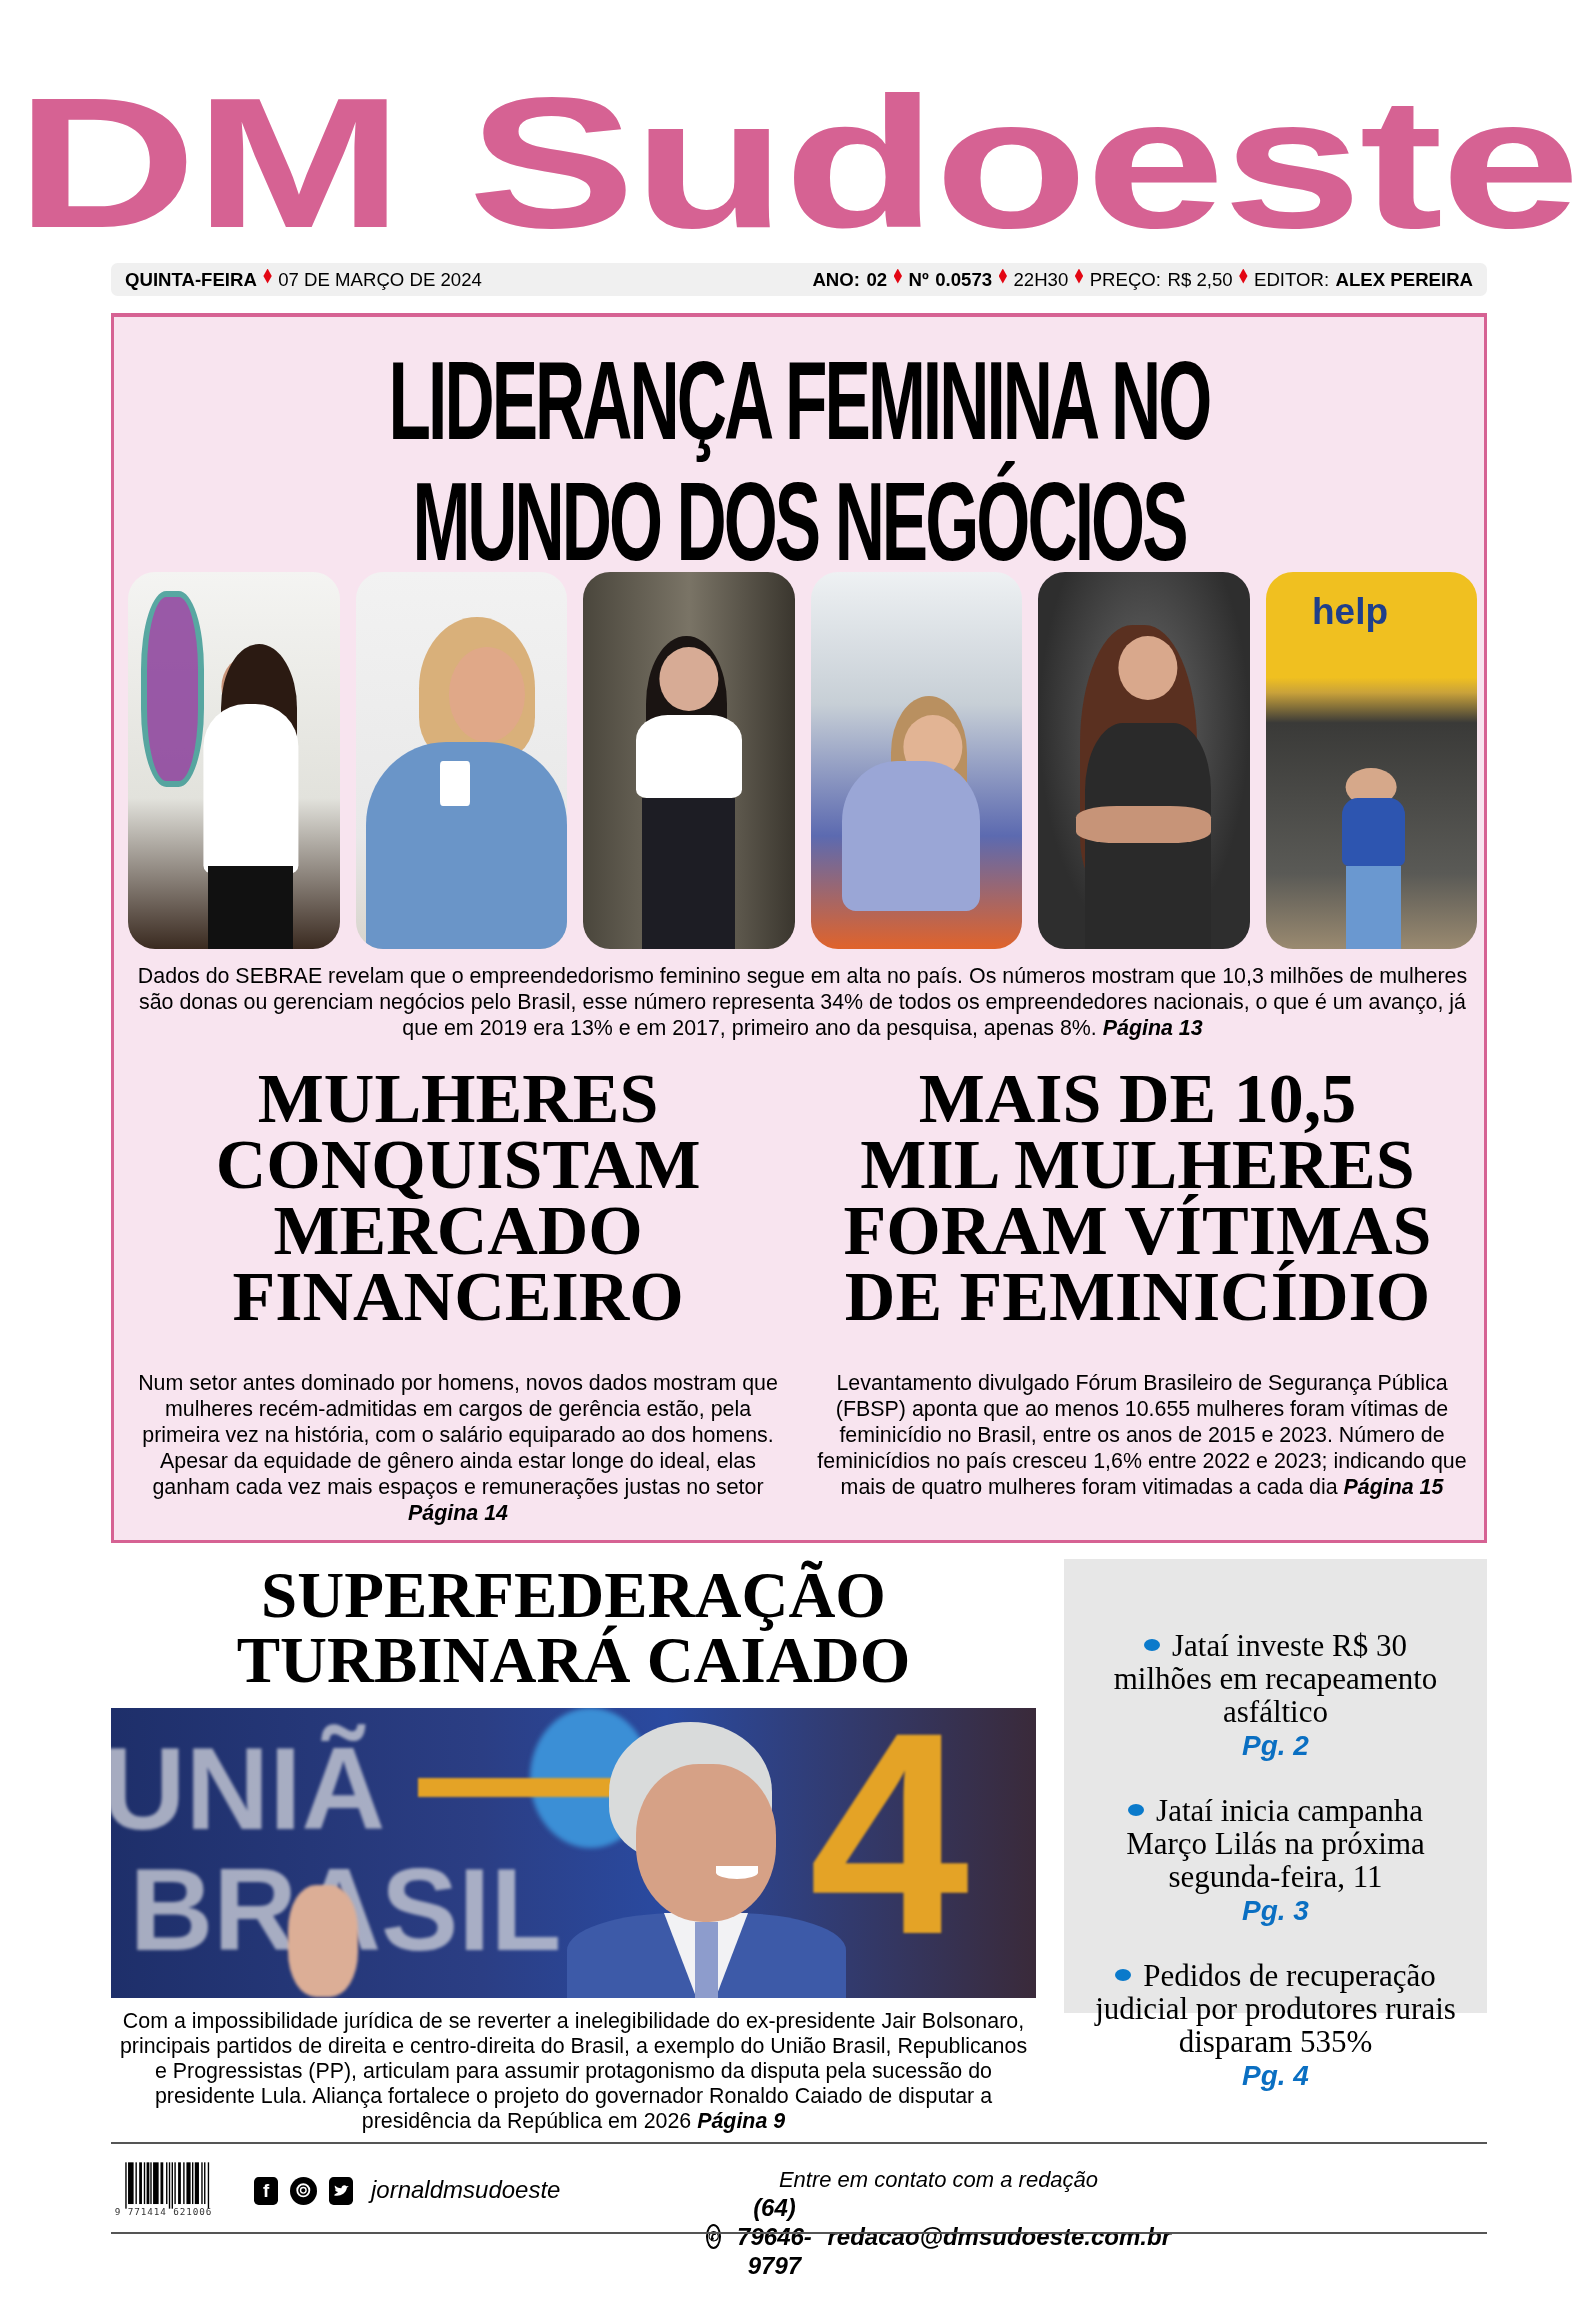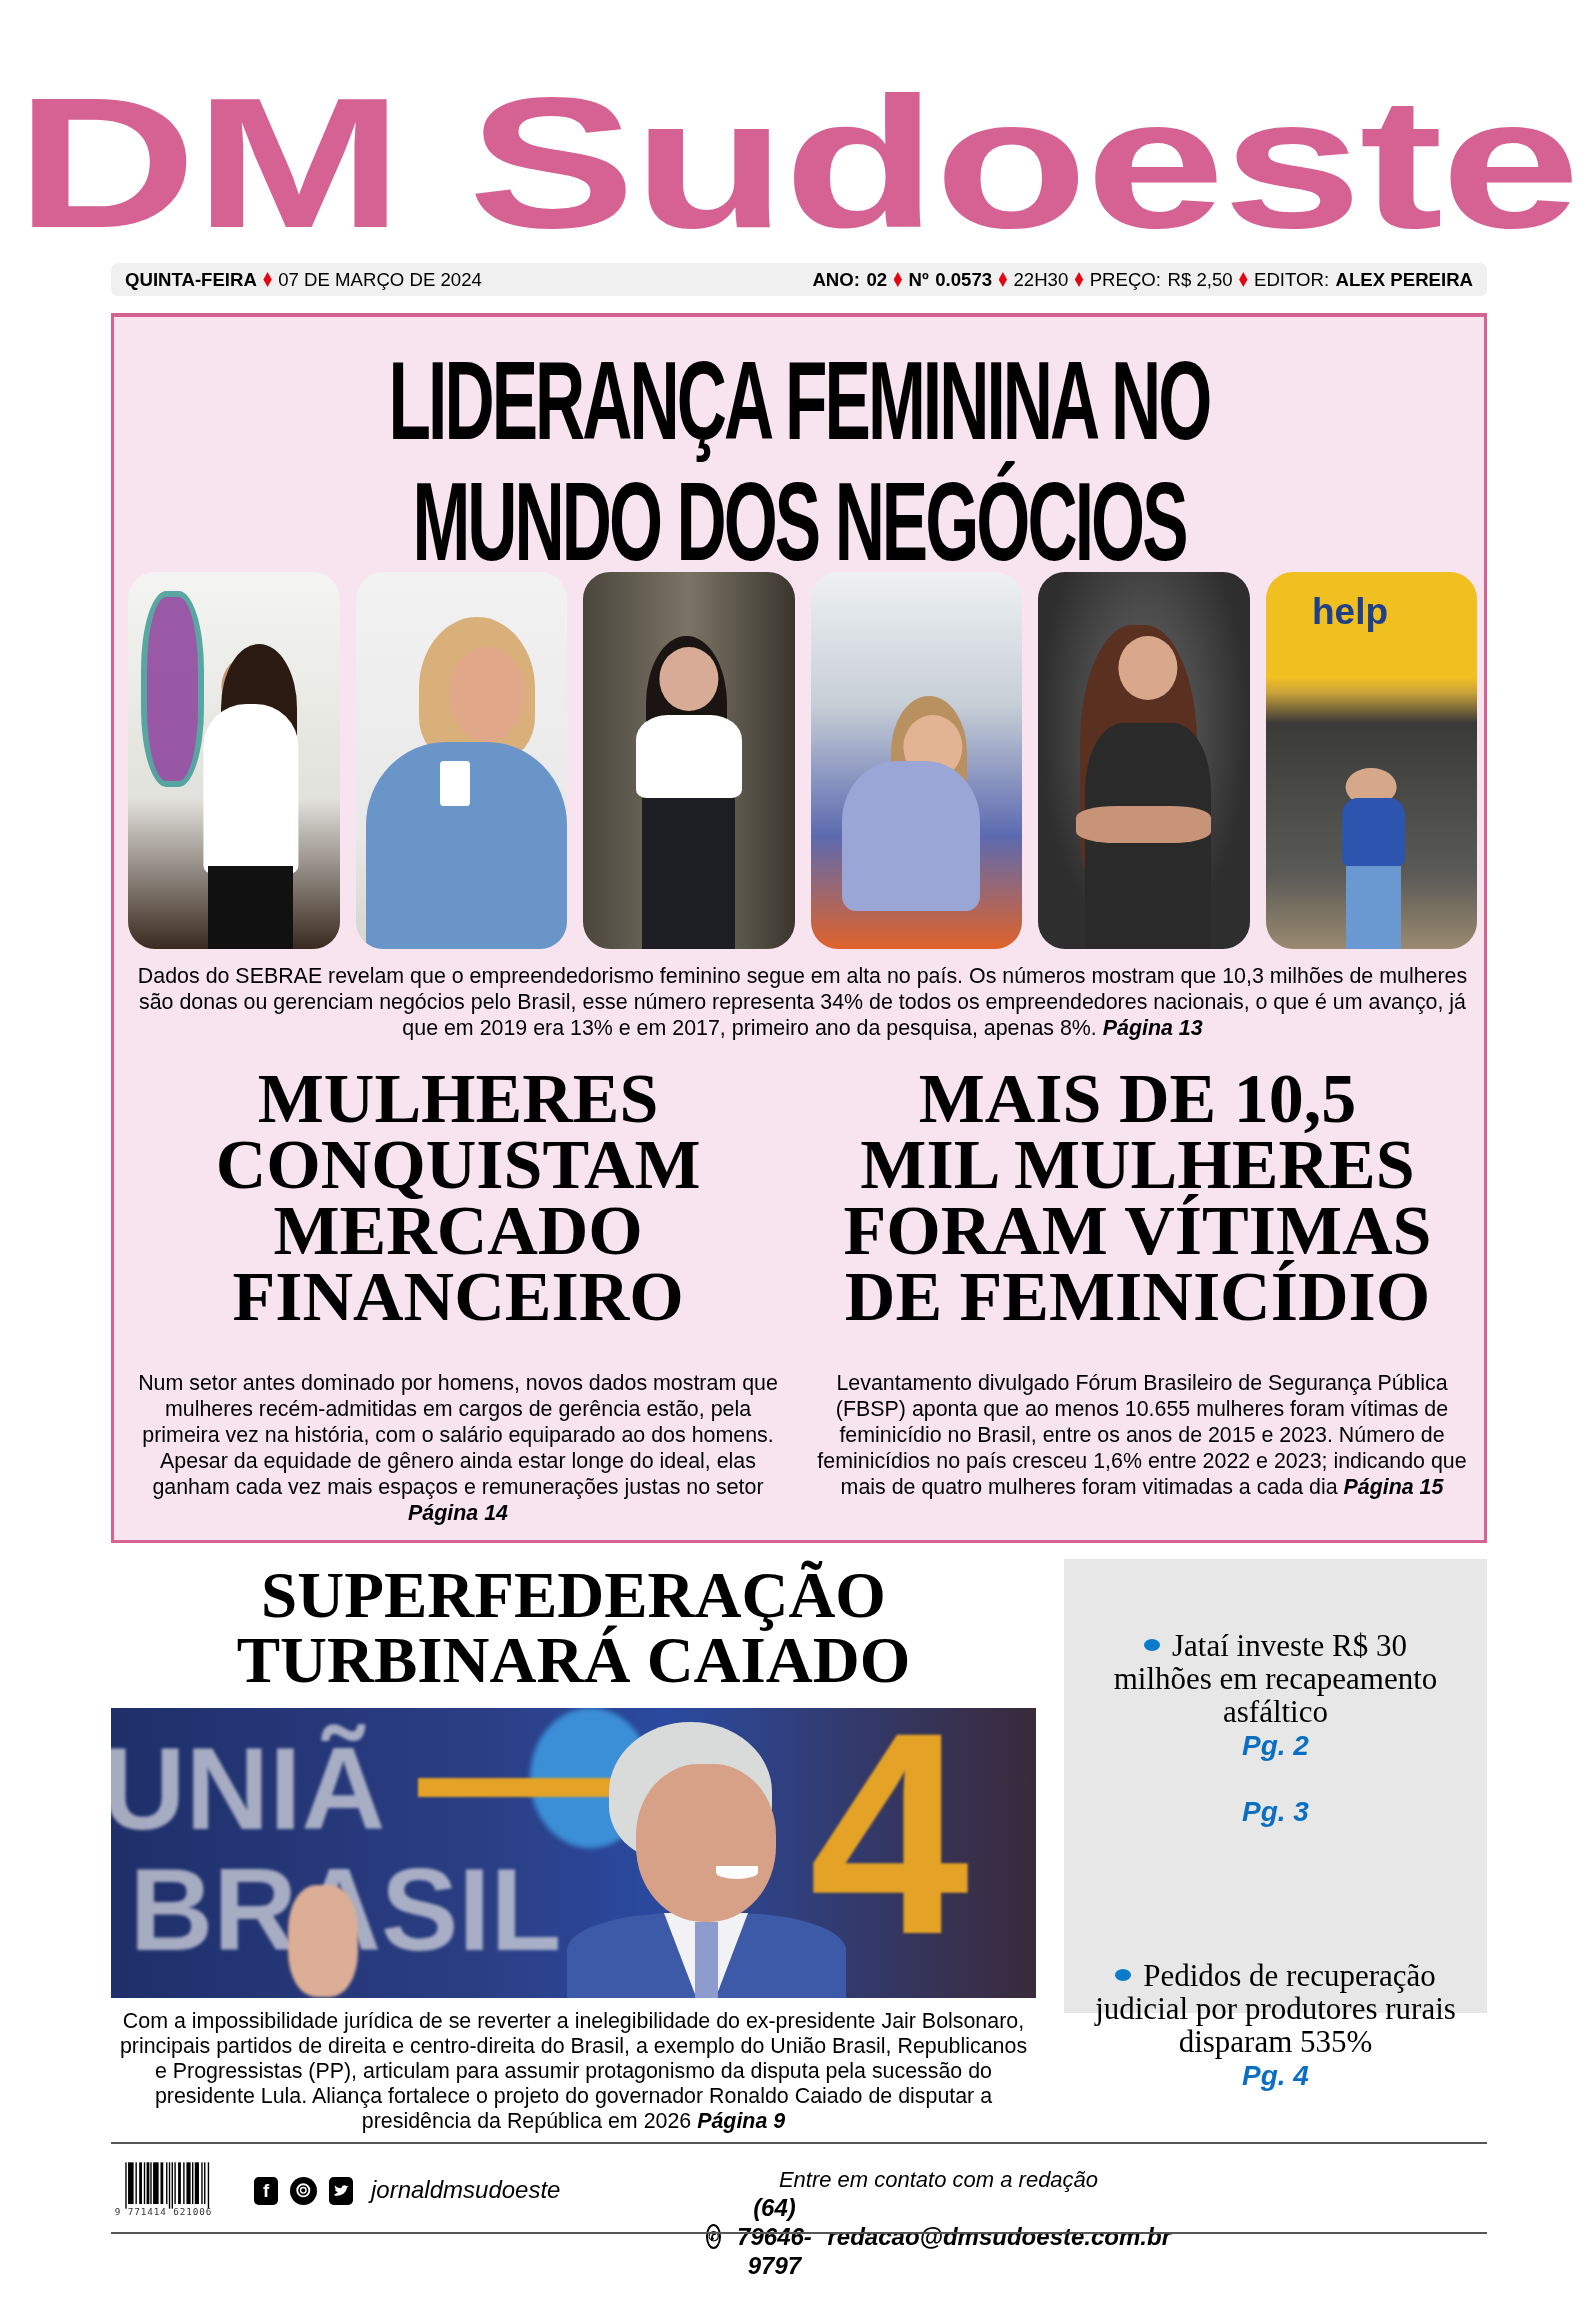--- a/index.html
+++ b/index.html
@@ -20,21 +20,21 @@
     white-space: pre;
   }
 
   
   .info-bar {
     position: absolute; left: 111px; top: 263px; width: 1376px; height: 33px;
     background: #F0F0F0; border-radius: 6.5px;
     display: flex; align-items: center; justify-content: space-between;
     padding: 0 14px; font-size: 18.6px; font-family: "Liberation Sans Narrow", "Liberation Sans", sans-serif;
   }
-  .info-group { display: flex; align-items: center; gap: 6.5px; white-space: nowrap; }
+  .info-group { display: flex; gap: 6.5px; white-space: nowrap; }
   .info-strong { font-weight: 700; }
   .info-light { font-weight: 400; }
   .diamond {
     display: inline-block; width: 8.4px; height: 15px; background: #E30613;
     clip-path: polygon(50% 0, 100% 50%, 50% 100%, 0 50%);
   }
 
   
   .feature {
     position: absolute; left: 111px; top: 313px; width: 1376px; height: 1230px;
@@ -302,20 +302,23 @@
 </p>
 
 <aside class="sidebar">
   <div class="side-item" style="top:70px;">
     <div class="side-text" style="padding:0 28px;">
       <span class="bullet"></span><span>Jataí investe R$ 30 milhões em recapeamento asfáltico</span>
     </div>
     <div class="side-page">Pg. 2</div>
   </div>
   <div class="side-item" style="top:235px;">
+    <div class="side-text" style="padding:0 37px;">
+      <span class="bullet"></span><span>Jataí inicia campanha Março Lilás na próxima segunda-feira, 11</span>
+    </div>
     <div class="side-page">Pg. 3</div>
   </div>
   <div class="side-item" style="top:400px;">
     <div class="side-text" style="padding:0 28px;">
       <span class="bullet"></span><span>Pedidos de recuperação judicial por produtores rurais disparam 535%</span>
     </div>
     <div class="side-page">Pg. 4</div>
   </div>
 </aside>
 

